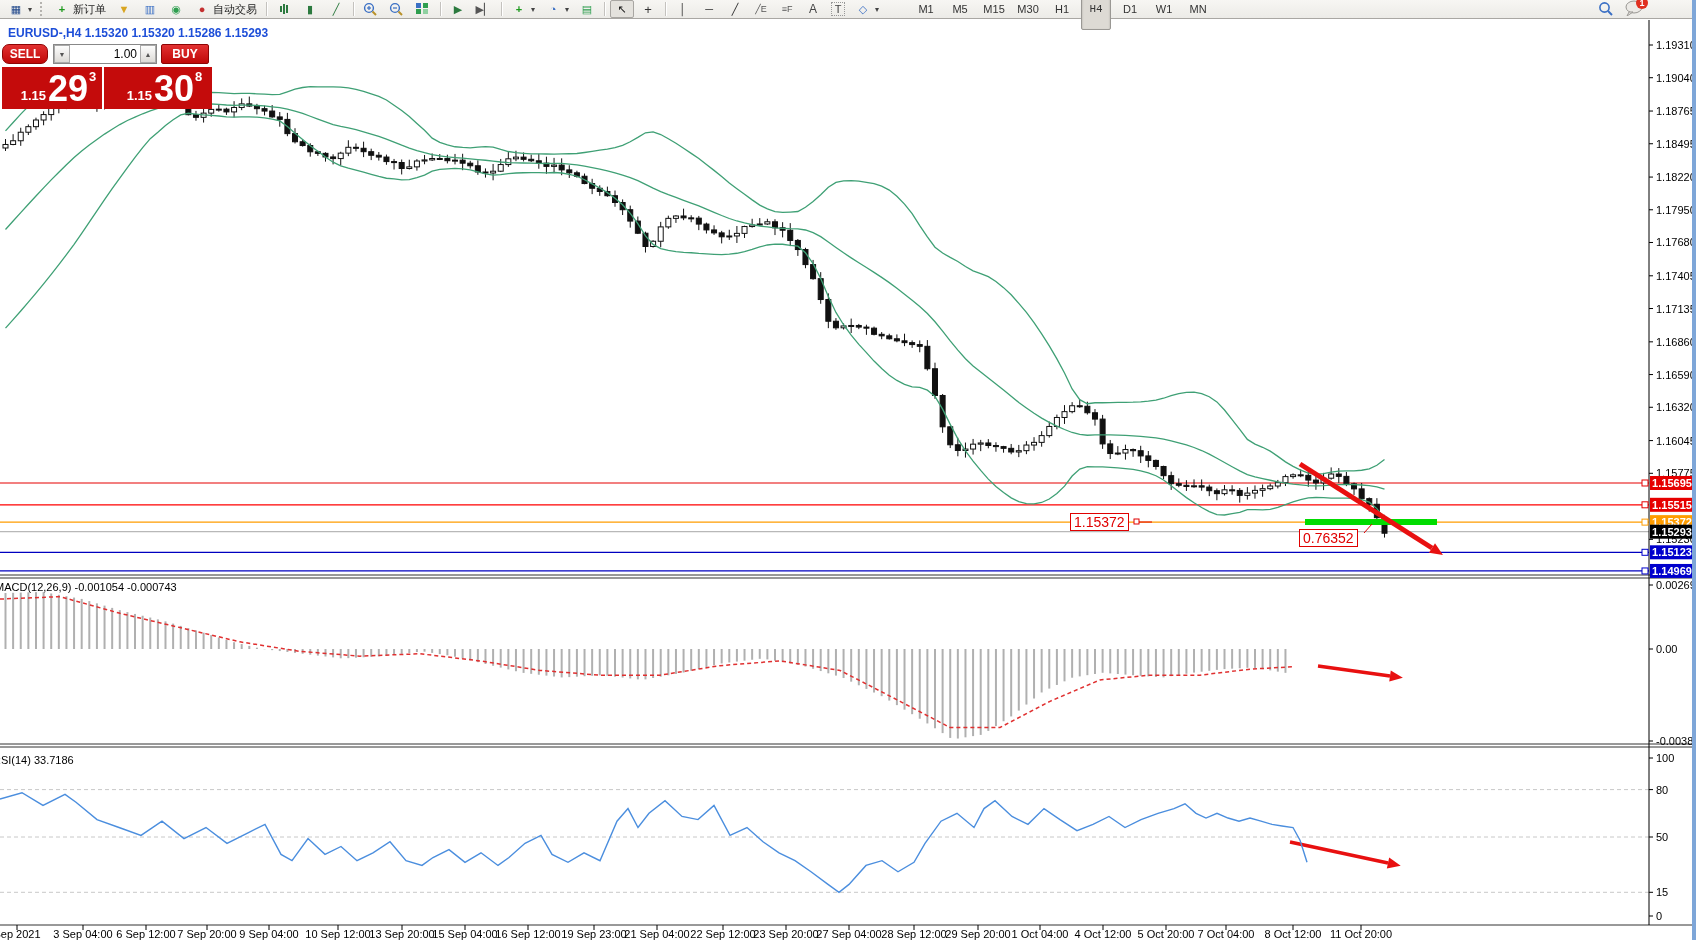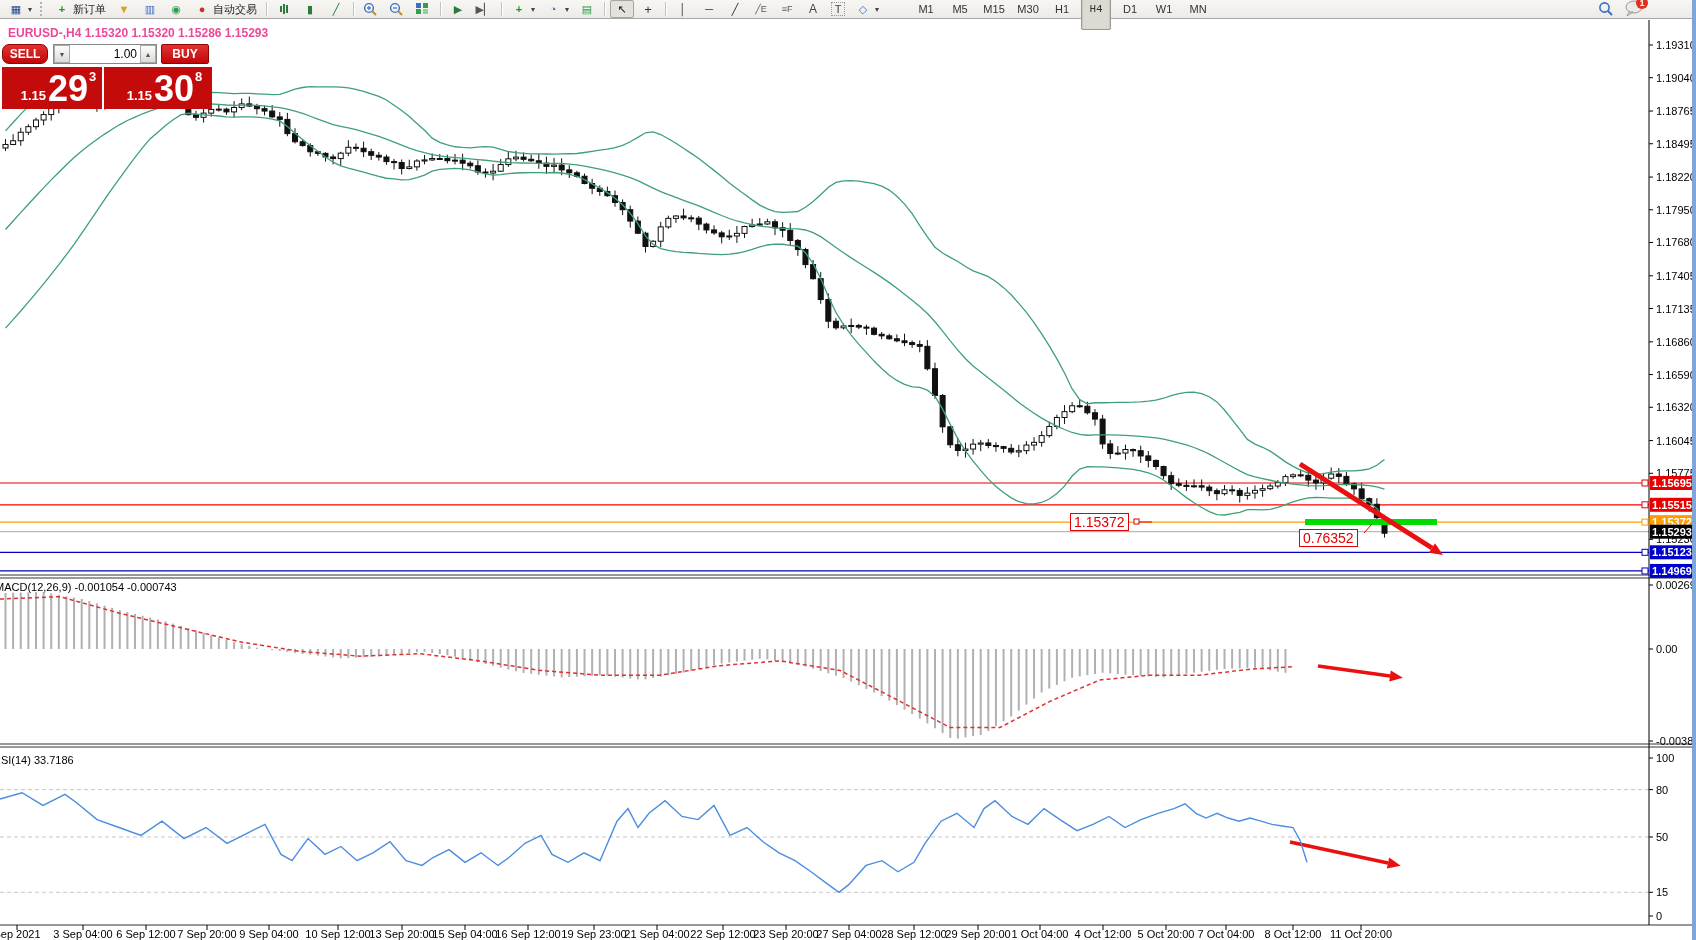--- a/index.html
+++ b/index.html
@@ -15,21 +15,21 @@
   .grip{width:4px;height:14px;border-left:2px dotted #b5b3af;margin:0 2px;}
   .ic{display:inline-flex;align-items:center;justify-content:center;width:16px;height:15px;font-size:11px;line-height:1;}
   .dd{font-size:8px;color:#444;margin-left:1px;}
   .tf{min-width:24px;height:15px;display:inline-flex;align-items:center;justify-content:center;
      font-size:11px;color:#333;border:1px solid transparent;border-radius:2px;padding:12px 2px;}
   .tf.active{background:#dddad4;border:1px solid #9a989４;border:1px solid #9a9894;box-shadow:inset 0 1px 2px rgba(0,0,0,.25);font-family:Liberation Mono, monospace;}
   #tf-group{display:flex;gap:4px;margin-left:26px;}
   #tb-right{margin-left:auto;display:flex;align-items:center;gap:10px;margin-right:48px;}
   .bars i{display:inline-block;width:2px;background:#2c7a3f;margin-right:1px;}
   
-  #chart-title{position:absolute;left:8px;top:26px;font-size:12px;font-weight:bold;color:#ec4899;z-index:20;}
+  #chart-title{position:absolute;left:8px;top:26px;font-size:12px;font-weight:bold;color:#1d4ed8;z-index:20;}
   #trade-panel{position:absolute;left:2px;top:44px;width:210px;z-index:25;}
   .tp-row{display:flex;align-items:stretch;height:20px;}
   .tp-btn{background:linear-gradient(#e23131,#c00808);color:#fff;font-weight:bold;font-size:12px;
       border:1px solid #8f0404;border-radius:2px;display:flex;align-items:center;justify-content:center;}
   #sell-btn{width:44px;border-radius:7px;}  #buy-btn{width:46px;margin-left:4px;}
   .vol-box{display:flex;margin-left:5px;border:1px solid #888;background:#bef264;height:18px;}
   .spin{width:14px;background:linear-gradient(#fdfdfd,#dcdad6);border:1px solid #aaa;font-size:7px;color:#555;
       display:flex;align-items:center;justify-content:center;}
   #vol-input{width:64px;border:none;outline:none;font-size:12px;text-align:right;padding:0 3px;font-family:"Liberation Sans",sans-serif;}
   .tp-prices{display:flex;margin-top:3px;height:42px;}

